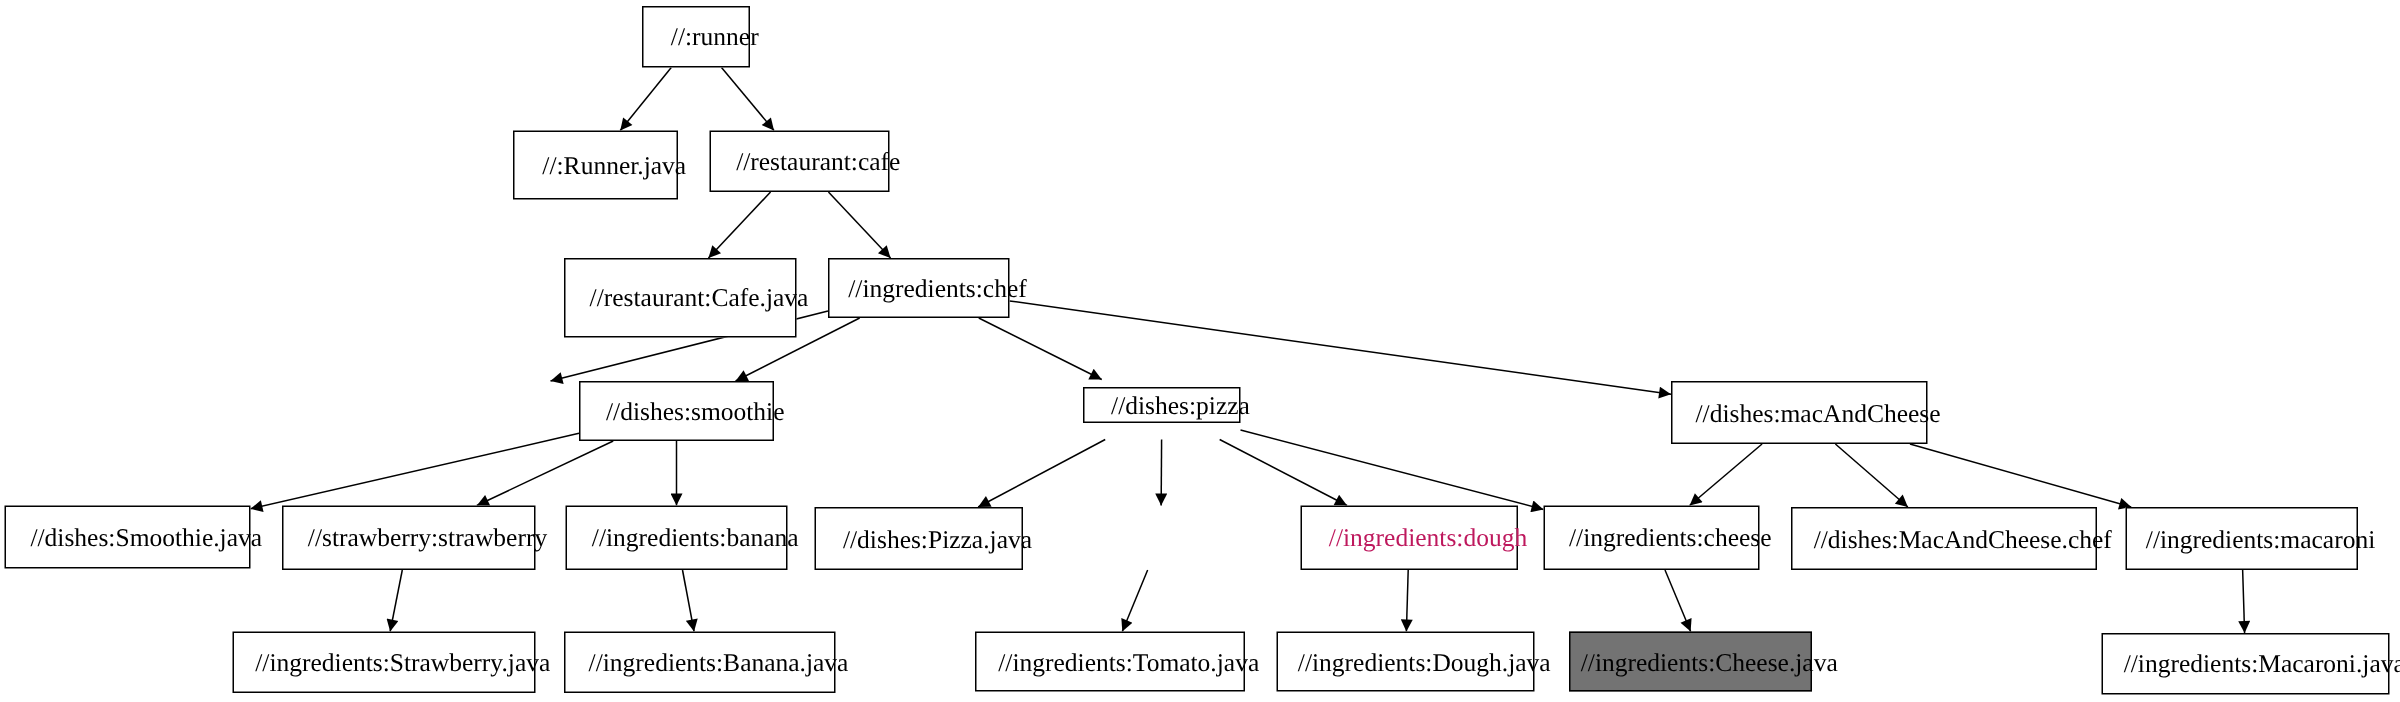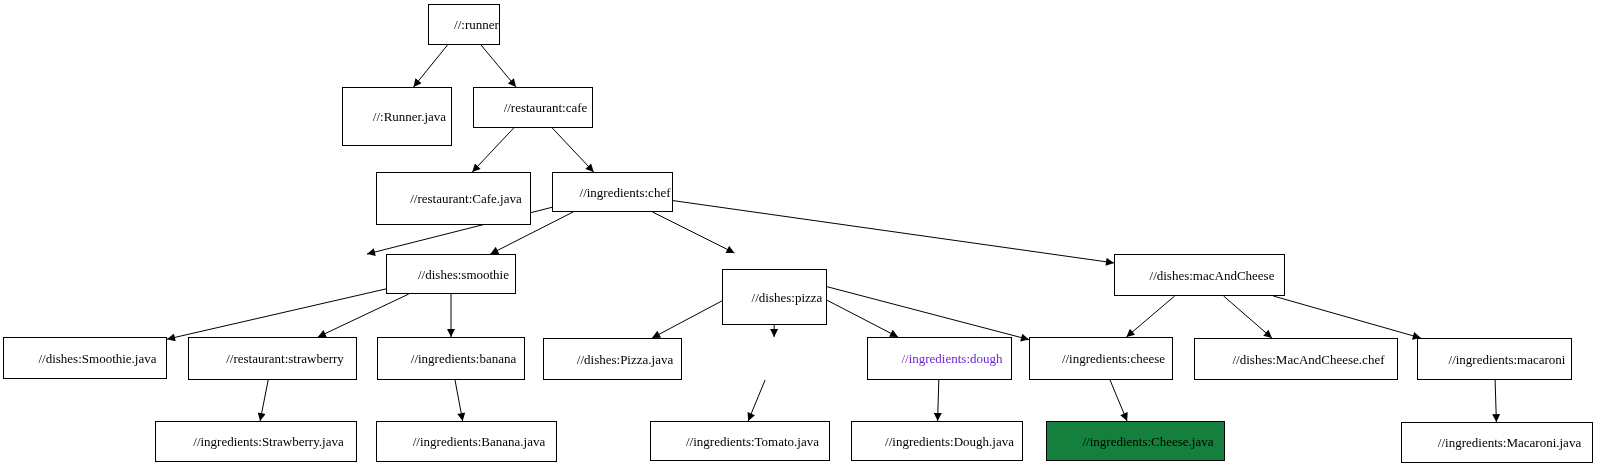--- a/index.html
+++ b/index.html
@@ -31,21 +31,21 @@
   }
   .node {
     position: absolute;
     box-sizing: border-box;
     border: 1px solid #000000;
     background: #ffffff;
     color: #000000;
     display: flex;
     align-items: center;
     justify-content: center;
-    font-size: 13px;
+    font-size: 17px;
     white-space: nowrap;
     line-height: 1;
     padding-left: 25px;
   }
   .edge-line {
     stroke: #000000;
     stroke-width: 1;
     fill: none;
   }
 </style>
@@ -79,35 +79,35 @@
       <line x1="1273.3" y1="296.0" x2="1420.8" y2="338.0" class="edge-line" stroke="#000000" marker-end="url(#arrowhead)"></line>
       <line x1="268.2" y1="380.0" x2="260.1" y2="421.0" class="edge-line" stroke="#000000" marker-end="url(#arrowhead)"></line>
       <line x1="455.0" y1="380.0" x2="462.7" y2="421.0" class="edge-line" stroke="#000000" marker-end="url(#arrowhead)"></line>
       <line x1="765.1" y1="380.0" x2="748.2" y2="421.0" class="edge-line" stroke="#000000" marker-end="url(#arrowhead)"></line>
       <line x1="938.8" y1="380.0" x2="937.6" y2="421.0" class="edge-line" stroke="#000000" marker-end="url(#arrowhead)"></line>
       <line x1="1110.0" y1="380.0" x2="1127.1" y2="421.0" class="edge-line" stroke="#000000" marker-end="url(#arrowhead)"></line>
       <line x1="1495.1" y1="380.0" x2="1496.4" y2="422.0" class="edge-line" stroke="#000000" marker-end="url(#arrowhead)"></line>
     </svg>
   <div class="nodes-layer">
       <div class="node" style="left: 428px; top: 4px; width: 72px; height: 41px; background: rgb(255, 255, 255); border-color: rgb(0, 0, 0); color: rgb(0, 0, 0);">//:runner</div>
-      <div class="node" style="left: 342px; top: 87px; width: 110px; height: 59px; background: rgb(255, 255, 255); border-color: rgb(0, 0, 0); color: rgb(0, 0, 0);">//:Runner.java</div>
+      <div class="node" style="left: 342px; top: 87px; width: 110px; height: 46px; background: rgb(255, 255, 255); border-color: rgb(0, 0, 0); color: rgb(0, 0, 0);">//:Runner.java</div>
       <div class="node" style="left: 473px; top: 87px; width: 120px; height: 41px; background: rgb(255, 255, 255); border-color: rgb(0, 0, 0); color: rgb(0, 0, 0);">//restaurant:cafe</div>
       <div class="node" style="left: 376px; top: 172px; width: 155px; height: 53px; background: rgb(255, 255, 255); border-color: rgb(0, 0, 0); color: rgb(0, 0, 0);">//restaurant:Cafe.java</div>
       <div class="node" style="left: 552px; top: 172px; width: 121px; height: 40px; background: rgb(255, 255, 255); border-color: rgb(0, 0, 0); color: rgb(0, 0, 0);">//ingredients:chef</div>
       <div class="node" style="left: 386px; top: 254px; width: 130px; height: 40px; background: rgb(255, 255, 255); border-color: rgb(0, 0, 0); color: rgb(0, 0, 0); text-align: right;">//dishes:smoothie</div>
-      <div class="node" style="left: 722px; top: 269px; width: 105px; height: 56px; background: rgb(255, 255, 255); border-color: rgb(0, 0, 0); color: rgb(0, 0, 0);">//dishes:pizza</div>
+      <div class="node" style="left: 722px; top: 258px; width: 105px; height: 24px; background: rgb(255, 255, 255); border-color: rgb(0, 0, 0); color: rgb(0, 0, 0);">//dishes:pizza</div>
       <div class="node" style="left: 1114px; top: 254px; width: 171px; height: 42px; background: rgb(255, 255, 255); border-color: rgb(0, 0, 0); color: rgb(0, 0, 0);">//dishes:macAndCheese</div>
       <div class="node" style="left: 3px; top: 337px; width: 164px; height: 42px; background: rgb(255, 255, 255); border-color: rgb(0, 0, 0); color: rgb(0, 0, 0);">//dishes:Smoothie.java</div>
-      <div class="node" style="left: 188px; top: 337px; width: 169px; height: 43px; background: rgb(255, 255, 255); border-color: rgb(0, 0, 0); color: rgb(0, 0, 0);">//restaurant:strawberry</div>
+      <div class="node" style="left: 188px; top: 337px; width: 169px; height: 43px; background: rgb(255, 255, 255); border-color: rgb(0, 0, 0); color: rgb(0, 0, 0);">//strawberry:strawberry</div>
       <div class="node" style="left: 377px; top: 337px; width: 148px; height: 43px; background: rgb(255, 255, 255); border-color: rgb(0, 0, 0); color: rgb(0, 0, 0);">//ingredients:banana</div>
       <div class="node" style="left: 543px; top: 338px; width: 139px; height: 42px; background: rgb(255, 255, 255); border-color: rgb(0, 0, 0); color: rgb(0, 0, 0);">//dishes:Pizza.java</div>
-      <div class="node" style="left: 867px; top: 337px; width: 145px; height: 43px; background: rgb(255, 255, 255); border-color: rgb(0, 0, 0); color: #6d28d9;">//ingredients:dough</div>
+      <div class="node" style="left: 867px; top: 337px; width: 145px; height: 43px; background: rgb(255, 255, 255); border-color: rgb(0, 0, 0); color: #be185d;">//ingredients:dough</div>
       <div class="node" style="left: 1029px; top: 337px; width: 144px; height: 43px; background: rgb(255, 255, 255); border-color: rgb(0, 0, 0); color: rgb(0, 0, 0);">//ingredients:cheese</div>
       <div class="node" style="left: 1194px; top: 338px; width: 204px; height: 42px; background: rgb(255, 255, 255); border-color: rgb(0, 0, 0); color: rgb(0, 0, 0);">//dishes:MacAndCheese.chef</div>
       <div class="node" style="left: 1417px; top: 338px; width: 155px; height: 42px; background: rgb(255, 255, 255); border-color: rgb(0, 0, 0); color: rgb(0, 0, 0);">//ingredients:macaroni</div>
       <div class="node" style="left: 155px; top: 421px; width: 202px; height: 41px; background: rgb(255, 255, 255); border-color: rgb(0, 0, 0); color: rgb(0, 0, 0);">//ingredients:Strawberry.java</div>
       <div class="node" style="left: 376px; top: 421px; width: 181px; height: 41px; background: rgb(255, 255, 255); border-color: rgb(0, 0, 0); color: rgb(0, 0, 0);">//ingredients:Banana.java</div>
       <div class="node" style="left: 650px; top: 421px; width: 180px; height: 40px; background: rgb(255, 255, 255); border-color: rgb(0, 0, 0); color: rgb(0, 0, 0);">//ingredients:Tomato.java</div>
       <div class="node" style="left: 851px; top: 421px; width: 172px; height: 40px; background: rgb(255, 255, 255); border-color: rgb(0, 0, 0); color: rgb(0, 0, 0);">//ingredients:Dough.java</div>
-      <div class="node" style="left: 1046px; top: 421px; width: 179px; height: 40px; background: #15803d; border-color: rgb(0, 0, 0); color: rgb(0, 0, 0);">//ingredients:Cheese.java</div>
+      <div class="node" style="left: 1046px; top: 421px; width: 162px; height: 40px; background: #737373; border-color: rgb(0, 0, 0); color: rgb(0, 0, 0);">//ingredients:Cheese.java</div>
       <div class="node" style="left: 1401px; top: 422px; width: 192px; height: 41px; background: rgb(255, 255, 255); border-color: rgb(0, 0, 0); color: rgb(0, 0, 0);">//ingredients:Macaroni.java</div>
     </div>
 </div>
 
 </body></html>

